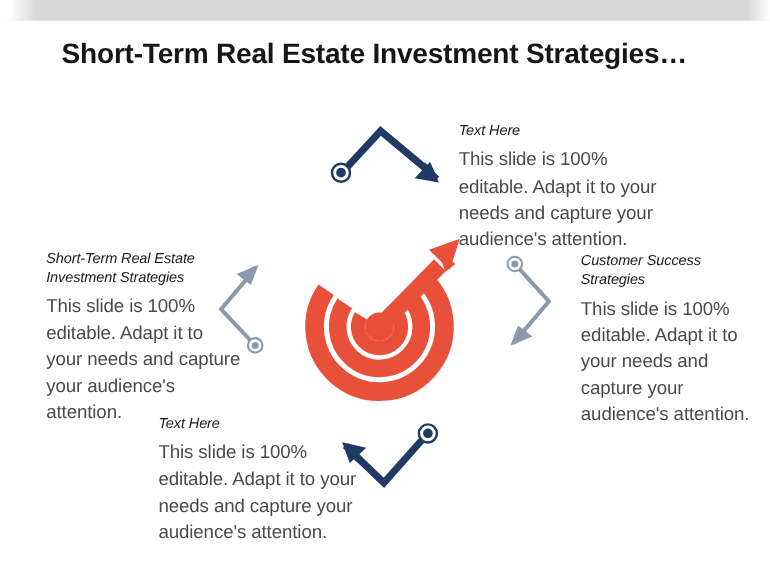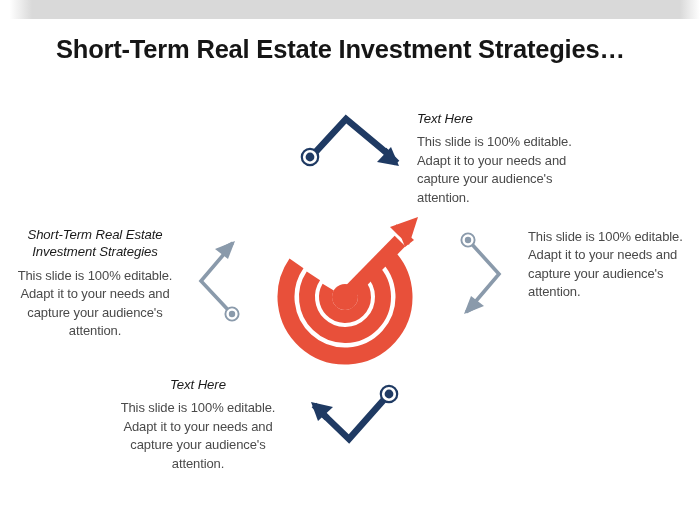--- a/index.html
+++ b/index.html
@@ -73,27 +73,27 @@
   .block .head {
     font-size: 13.2px;
     font-weight: normal;
     font-style: italic;
     color: #1a1a1a;
     line-height: 1.32;
     margin-bottom: 6px;
     letter-spacing: -0.1px;
   }
   .block .body {
-    font-size: 13px;
+    font-size: 17px;
     color: #4a4a4a;
     line-height: 1.42;
     letter-spacing: -0.1px;
   }
   .align-left  { text-align: left; }
-  .align-right { text-align: center; }
+  .align-right { text-align: left; margin-left: 36px; }
 
   #block-top-right   { left: 417px; top: 91px;  width: 190px; }
   #block-right       { left: 528px; top: 209px; width: 168px; }
   #block-left        { left: 6px;   top: 207px; width: 178px; }
   #block-bottom      { left: 108px; top: 357px; width: 180px; }
 
   
   #graphics {
     position: absolute;
     left: 0;
@@ -174,20 +174,21 @@
         <path d="M 396 205 L 414 221 L 405 228 Z" fill="#E8503A"></path>
       </g>
     </svg>
 
     <div class="block align-left" id="block-top-right">
       <div class="head">Text Here</div>
       <div class="body">This slide is 100% editable.  Adapt it to your needs and capture your audience's attention.</div>
     </div>
 
     <div class="block align-left" id="block-right">
+      <div class="head">Customer Success Strategies</div>
       <div class="body">This slide is 100% editable.  Adapt it to your needs and capture your audience's attention.</div>
     </div>
 
     <div class="block align-right" id="block-left">
       <div class="head">Short-Term Real Estate Investment Strategies</div>
       <div class="body">This slide is 100% editable.  Adapt it to your needs and capture your audience's attention.</div>
     </div>
 
     <div class="block align-right" id="block-bottom">
       <div class="head">Text Here</div>

